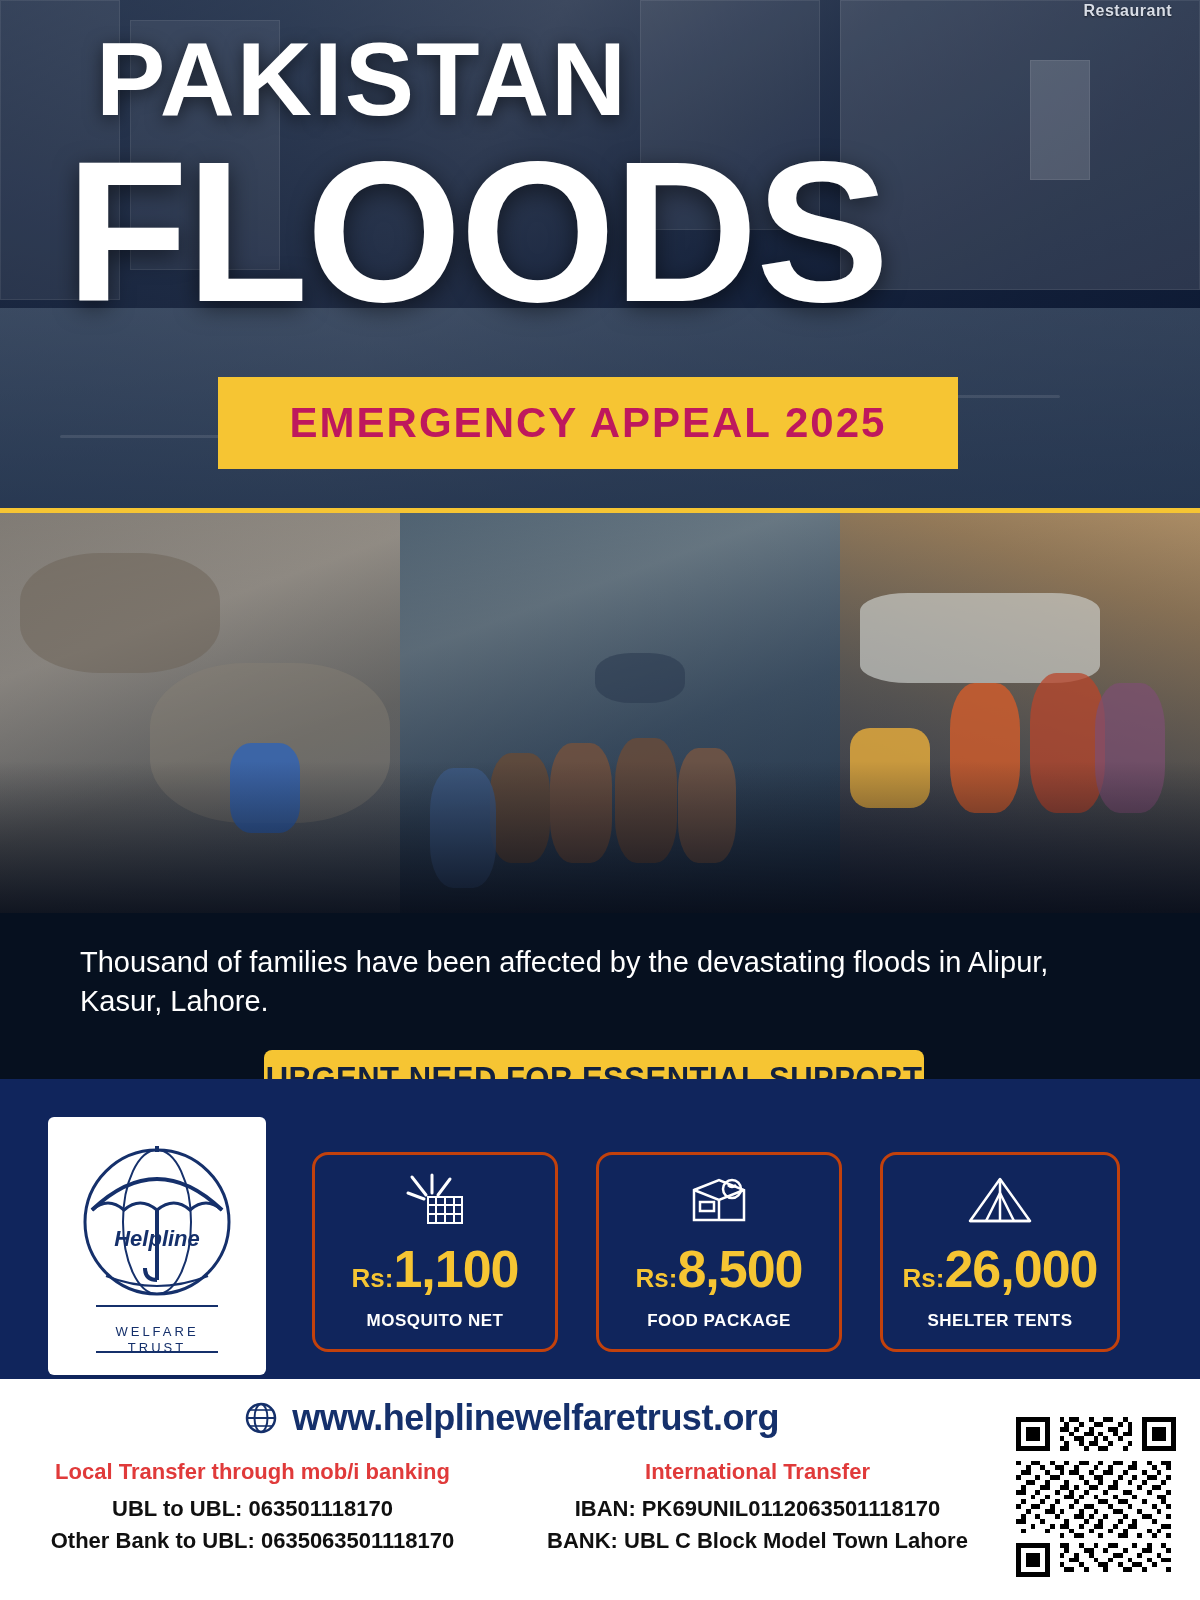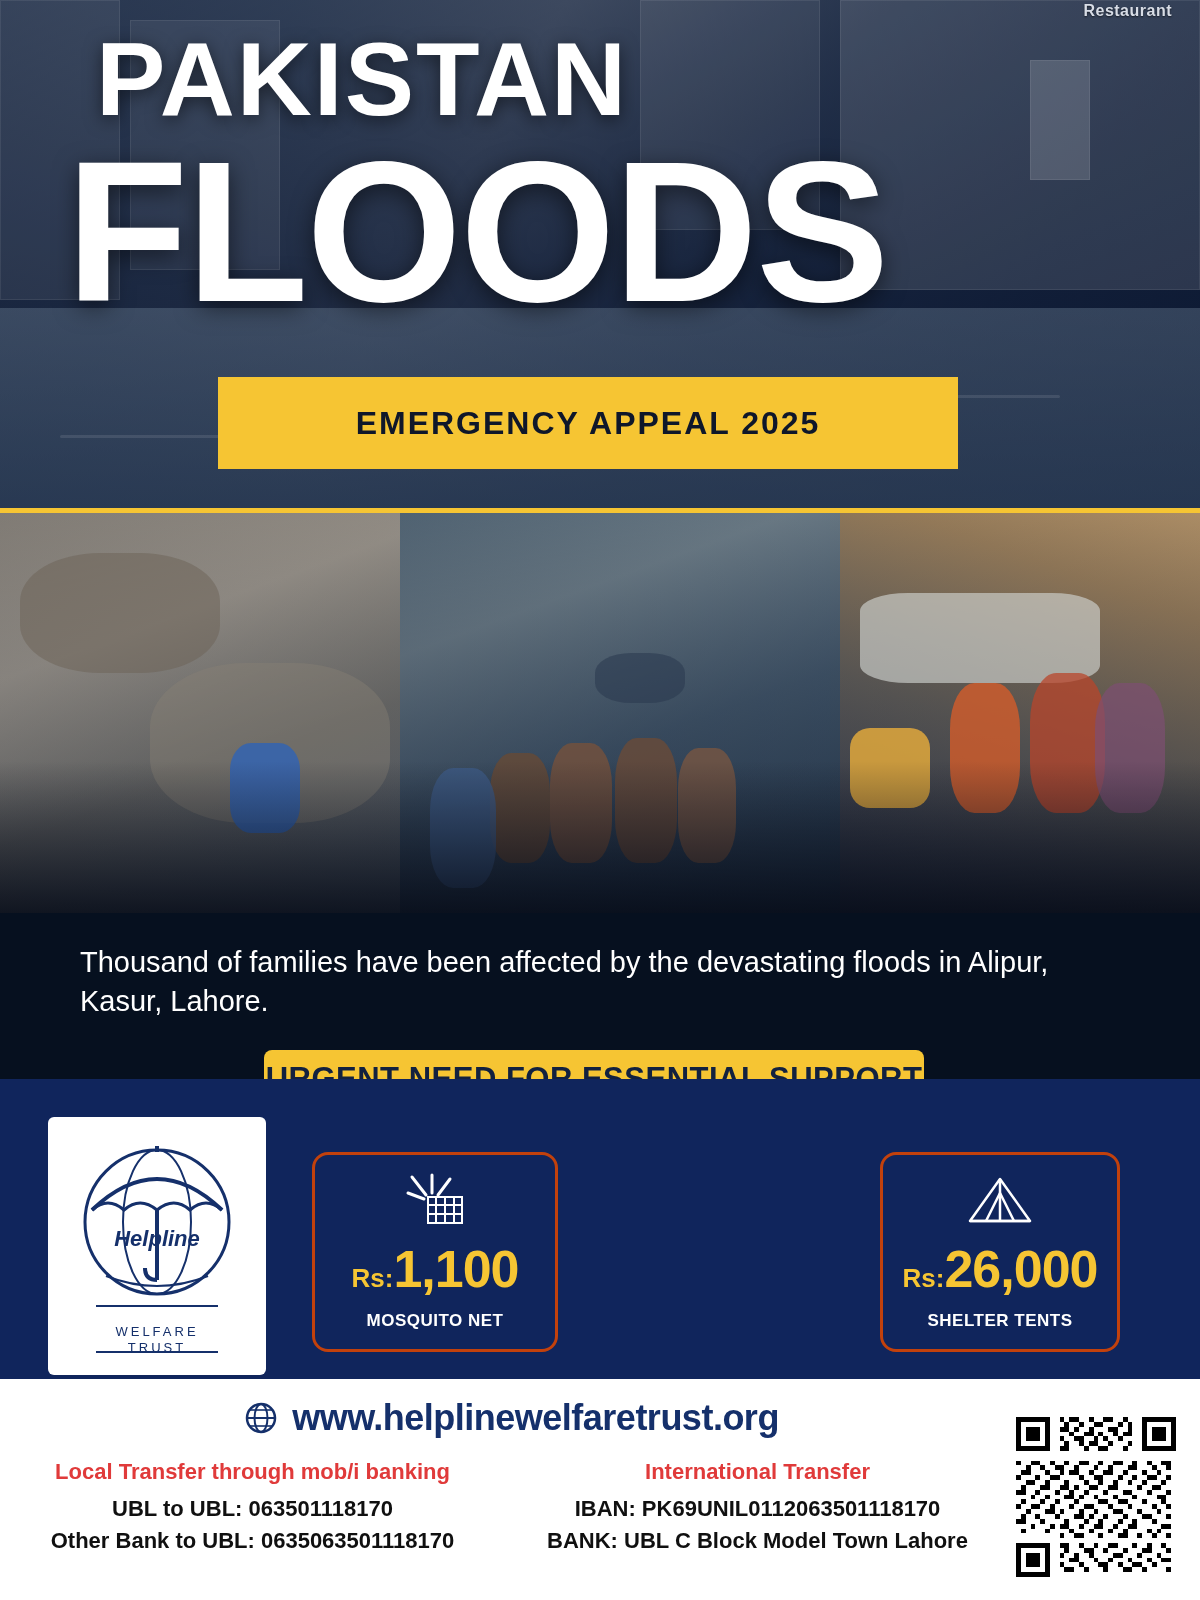--- a/index.html
+++ b/index.html
@@ -57,21 +57,21 @@
     letter-spacing:-2px;
     text-shadow:0 6px 24px rgba(0,0,0,.55);
   }
   .appeal-band {
     position:absolute; left:218px; top:377px;
     width:740px; height:92px;
     background:#f6c533;
     display:flex; align-items:center; justify-content:center;
   }
   .appeal-band span {
-    color:#0f172a; font-size:32px; font-weight:bold; letter-spacing:2px;
+    color:#be185d; font-size:42px; font-weight:bold; letter-spacing:2px;
   }
 
   
   .photo-strip {
     position:absolute; top:508px; left:0; width:1200px; height:405px;
     overflow:hidden;
     background:#223048;
     border-top:5px solid #f6c533;
   }
   .pane {
@@ -297,20 +297,38 @@
           <line x1="26" y1="41" x2="60" y2="41"></line>
         </g>
       </svg>
     </div>
     <div class="price">
       <span class="rs">Rs:</span><span class="amt">1,100</span>
     </div>
     <div class="label">MOSQUITO NET</div>
   </div>
 
+  <div class="tile tile-2">
+    <div class="ticon">
+      <svg width="66" height="56" viewBox="0 0 66 56">
+        <g stroke="#ffffff" stroke-width="2.5" fill="none">
+          <path d="M8 18 L33 8 L58 18 L58 48 L8 48 Z"></path>
+          <path d="M8 18 L33 28 L58 18"></path>
+          <line x1="33" y1="28" x2="33" y2="48"></line>
+          <rect x="14" y="30" width="14" height="9"></rect>
+          <circle cx="46" cy="17" r="9"></circle>
+          <path d="M42 13 q4 4 8 0"></path>
+        </g>
+      </svg>
+    </div>
+    <div class="price">
+      <span class="rs">Rs:</span><span class="amt">8,500</span>
+    </div>
+    <div class="label">FOOD PACKAGE</div>
+  </div>
 
   <div class="tile tile-3">
     <div class="ticon">
       <svg width="72" height="54" viewBox="0 0 72 54">
         <g stroke="#ffffff" stroke-width="2.5" fill="none" stroke-linejoin="round">
           <path d="M36 6 L66 48 L6 48 Z"></path>
           <path d="M36 6 L36 48"></path>
           <path d="M36 20 L22 48"></path>
           <path d="M36 20 L50 48"></path>
           <line x1="6" y1="48" x2="66" y2="48"></line>

